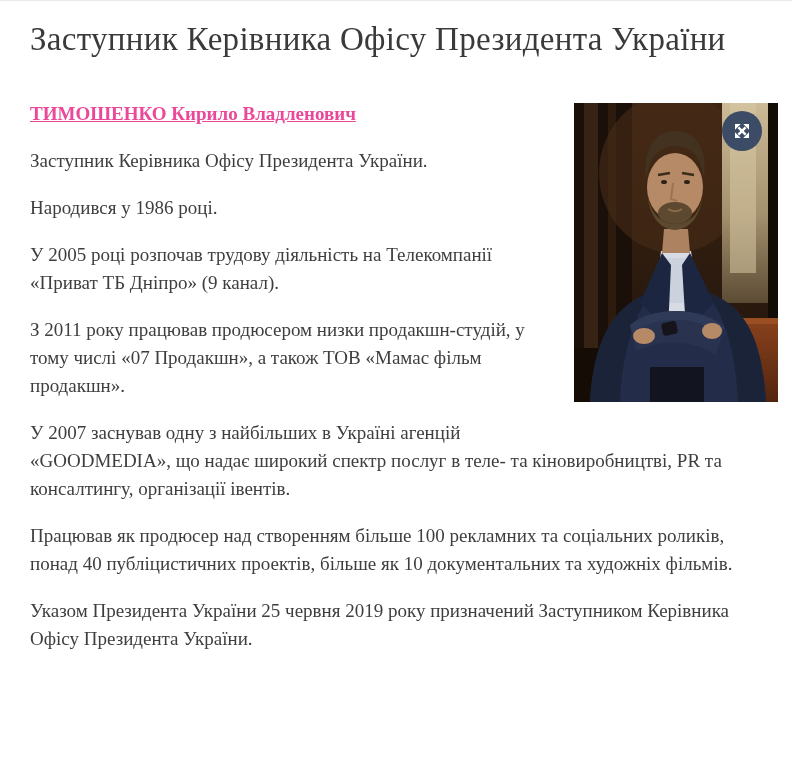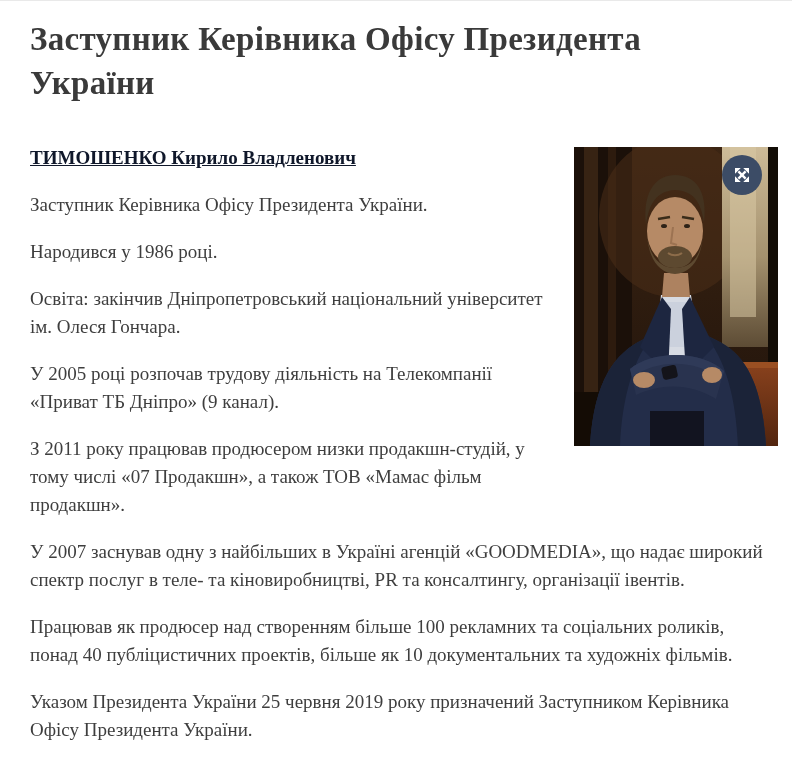--- a/index.html
+++ b/index.html
@@ -13,21 +13,21 @@
     width: 792px;
     min-height: 766px;
     box-sizing: border-box;
     border-top: 1px solid #e9e9e9;
     padding: 0 14px 20px 30px;
     background: #ffffff;
     overflow: hidden;
   }
   h1.page-title {
     font-size: 33px;
-    font-weight: 700;
+    font-weight: 400;
     line-height: 44px;
     letter-spacing: 0.3px;
     color: #3a3a3a;
     margin: 16px 0 0 0;
     max-width: 710px;
   }
   .article {
     margin-top: 40px;
     font-size: 19px;
     line-height: 28px;
@@ -61,21 +61,21 @@
     align-items: center;
     justify-content: center;
     cursor: pointer;
   }
   h2.person-name {
     font-size: 19px;
     font-weight: 700;
     line-height: 26px;
     margin: 0 0 20px 0;
     text-decoration: underline;
-    color: #0f172a;
+    color: #ec4899;
   }
   .article p {
     margin: 0 2px 19px 0;
   }
 </style>
 </head>
 <body>
 
 <div class="page">
 
@@ -162,21 +162,20 @@
             <path d="M17.8,17.8 L11.4,17.8 L17.8,11.4 Z" stroke="none"></path>
           </g>
         </svg>
       </button>
     </figure>
 
     <h2 class="person-name">ТИМОШЕНКО Кирило Владленович</h2>
 
     <p>Заступник Керівника Офісу Президента України.</p>
     <p>Народився у 1986 році.</p>
-    <p>Освіта: закінчив Дніпропетровський національний університет ім. Олеся Гончара.</p>
     <p>У 2005 році розпочав трудову діяльність на Телекомпанії «Приват ТБ Дніпро» (9 канал).</p>
     <p>З 2011 року працював продюсером низки продакшн-студій, у тому числі «07 Продакшн», а також ТОВ «Мамас фільм продакшн».</p>
     <p>У 2007 заснував одну з найбільших в Україні агенцій «GOODMEDIA», що надає широкий спектр послуг в теле- та кіновиробництві, PR та консалтингу, організації івентів.</p>
     <p>Працював як продюсер над створенням більше 100 рекламних та соціальних роликів, понад 40 публіцистичних проектів, більше як 10 документальних та художніх фільмів.</p>
     <p>Указом Президента України 25 червня 2019 року призначений Заступником Керівника Офісу Президента України.</p>
 
   </div>
 </div>
 
 </body></html>

